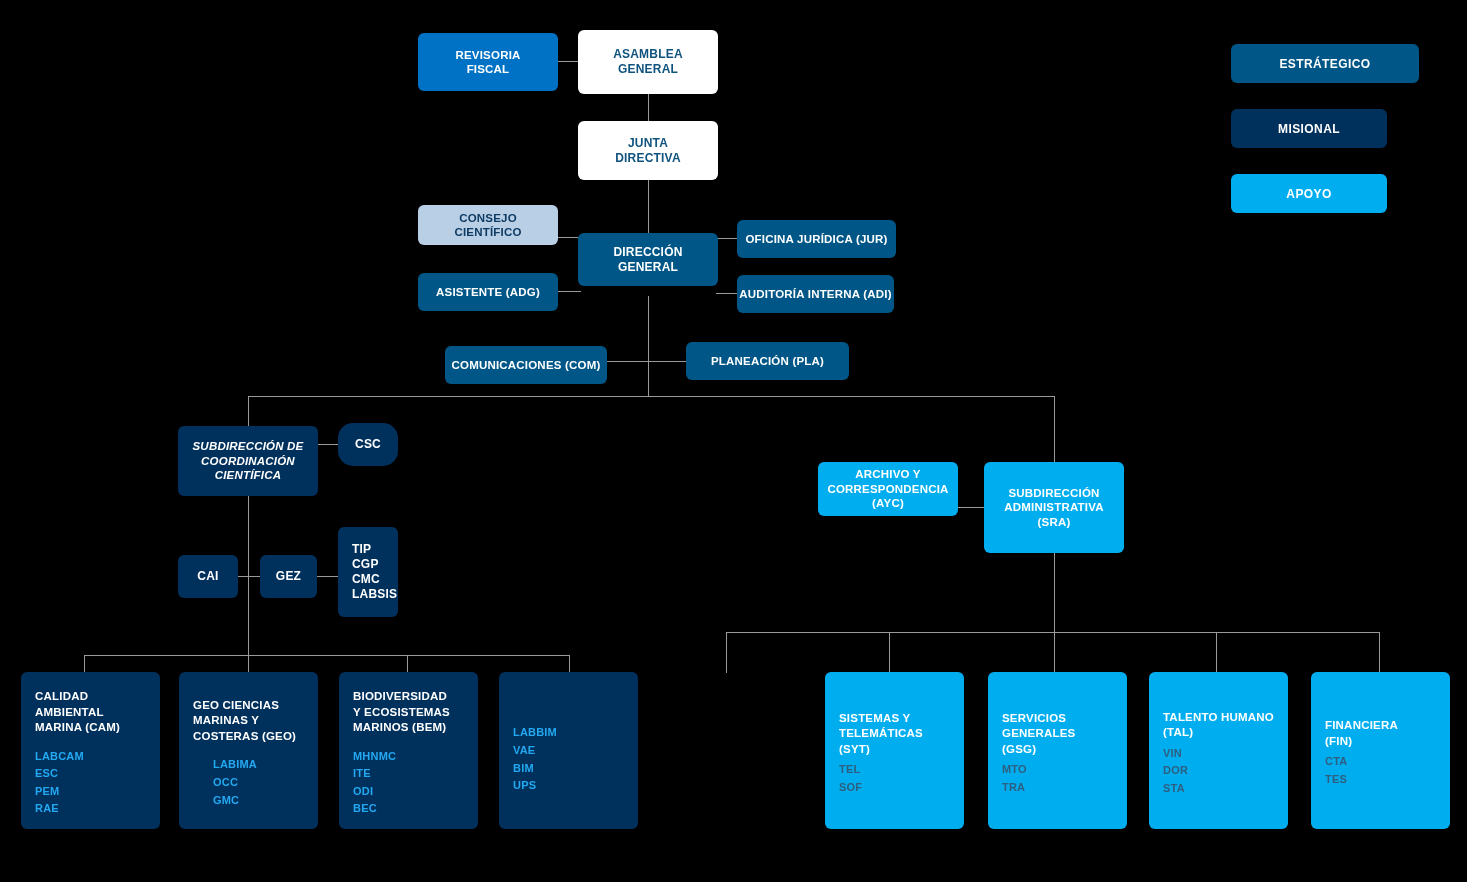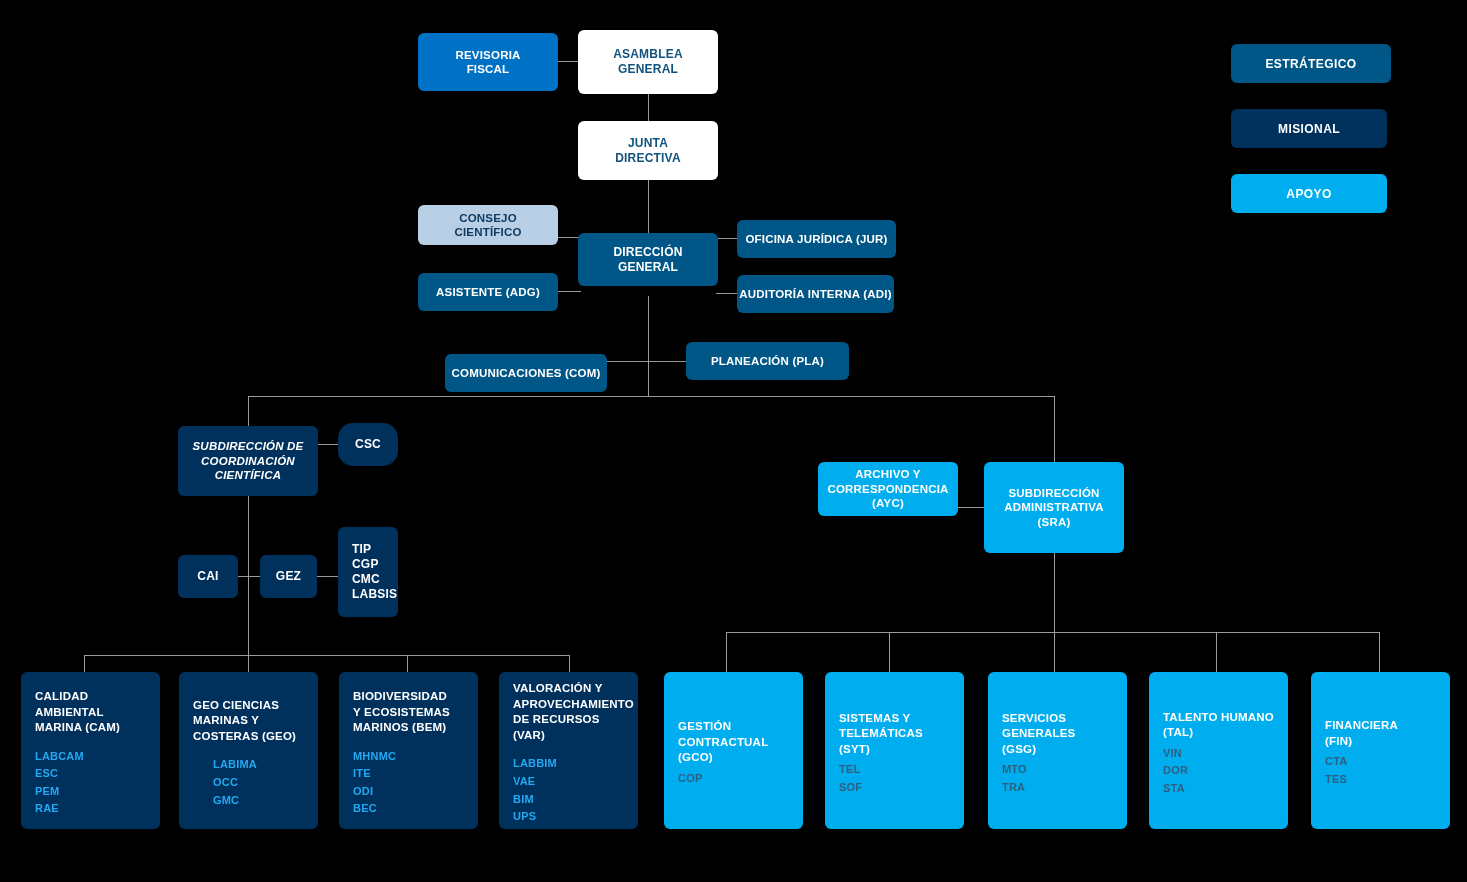--- a/index.html
+++ b/index.html
@@ -164,21 +164,21 @@
   </div>
 
   <div class="box c-medium" style="left:418px; top:273px; width:140px; height:38px; font-size:11.5px;">
     <span class="lbl">ASISTENTE (ADG)</span>
   </div>
 
   <div class="box c-medium" style="left:737px; top:275px; width:157px; height:38px; font-size:11.5px;">
     <span class="lbl">AUDITORÍA INTERNA (ADI)</span>
   </div>
 
-  <div class="box c-medium" style="left:445px; top:354px; width:162px; height:38px; font-size:11.5px;">
+  <div class="box c-medium" style="left:445px; top:346px; width:162px; height:38px; font-size:11.5px;">
     <span class="lbl">COMUNICACIONES (COM)</span>
   </div>
 
   <div class="box c-medium" style="left:686px; top:342px; width:163px; height:38px; font-size:11.5px;">
     <span class="lbl">PLANEACIÓN (PLA)</span>
   </div>
 
   <div class="box c-navy" style="left:178px; top:426px; width:140px; height:70px; font-size:11.5px;font-style:italic;">
     <span class="lbl">SUBDIRECCIÓN DE
 COORDINACIÓN
@@ -239,35 +239,26 @@
     <span class="hdr">BIODIVERSIDAD
 Y ECOSISTEMAS
 MARINOS (BEM)</span>
     <span class="subs" style="white-space:pre-line;">MHNMC
 ITE
 ODI
 BEC</span>
   </div>
 
   <div class="box leaf navy c-navy" style="left:499px; top:672px; width:139px; height:157px;">
-    <span class="hdr">VALORACIÓN Y
-APROVECHAMIENTO
-DE RECURSOS (VAR)</span>
     <span class="subs" style="white-space:pre-line;">LABBIM
 VAE
 BIM
 UPS</span>
   </div>
 
-  <div class="box leaf cyan c-cyan" style="left:664px; top:672px; width:139px; height:157px;">
-    <span class="hdr">GESTIÓN
-CONTRACTUAL
-(GCO)</span>
-    <span class="subs" style="white-space:pre-line;">COP</span>
-  </div>
 
   <div class="box leaf cyan c-cyan" style="left:825px; top:672px; width:139px; height:157px;">
     <span class="hdr">SISTEMAS Y
 TELEMÁTICAS
 (SYT)</span>
     <span class="subs" style="white-space:pre-line;">TEL
 SOF</span>
   </div>
 
   <div class="box leaf cyan c-cyan" style="left:988px; top:672px; width:139px; height:157px;">
@@ -286,21 +277,21 @@
 STA</span>
   </div>
 
   <div class="box leaf cyan c-cyan" style="left:1311px; top:672px; width:139px; height:157px;">
     <span class="hdr">FINANCIERA
 (FIN)</span>
     <span class="subs" style="white-space:pre-line;">CTA
 TES</span>
   </div>
 
-  <div class="legend-box" style="left:1231px; top:44px; width:160px; height:39px; background:#005787;">
+  <div class="legend-box" style="left:1231px; top:44px; width:188px; height:39px; background:#005787;">
     <span>ESTRÁTEGICO</span>
   </div>
   <div class="legend-box" style="left:1231px; top:109px; width:156px; height:39px; background:#00305c;">
     <span>MISIONAL</span>
   </div>
   <div class="legend-box" style="left:1231px; top:174px; width:156px; height:39px; background:#00aeef;">
     <span>APOYO</span>
   </div>
 
 </div>

